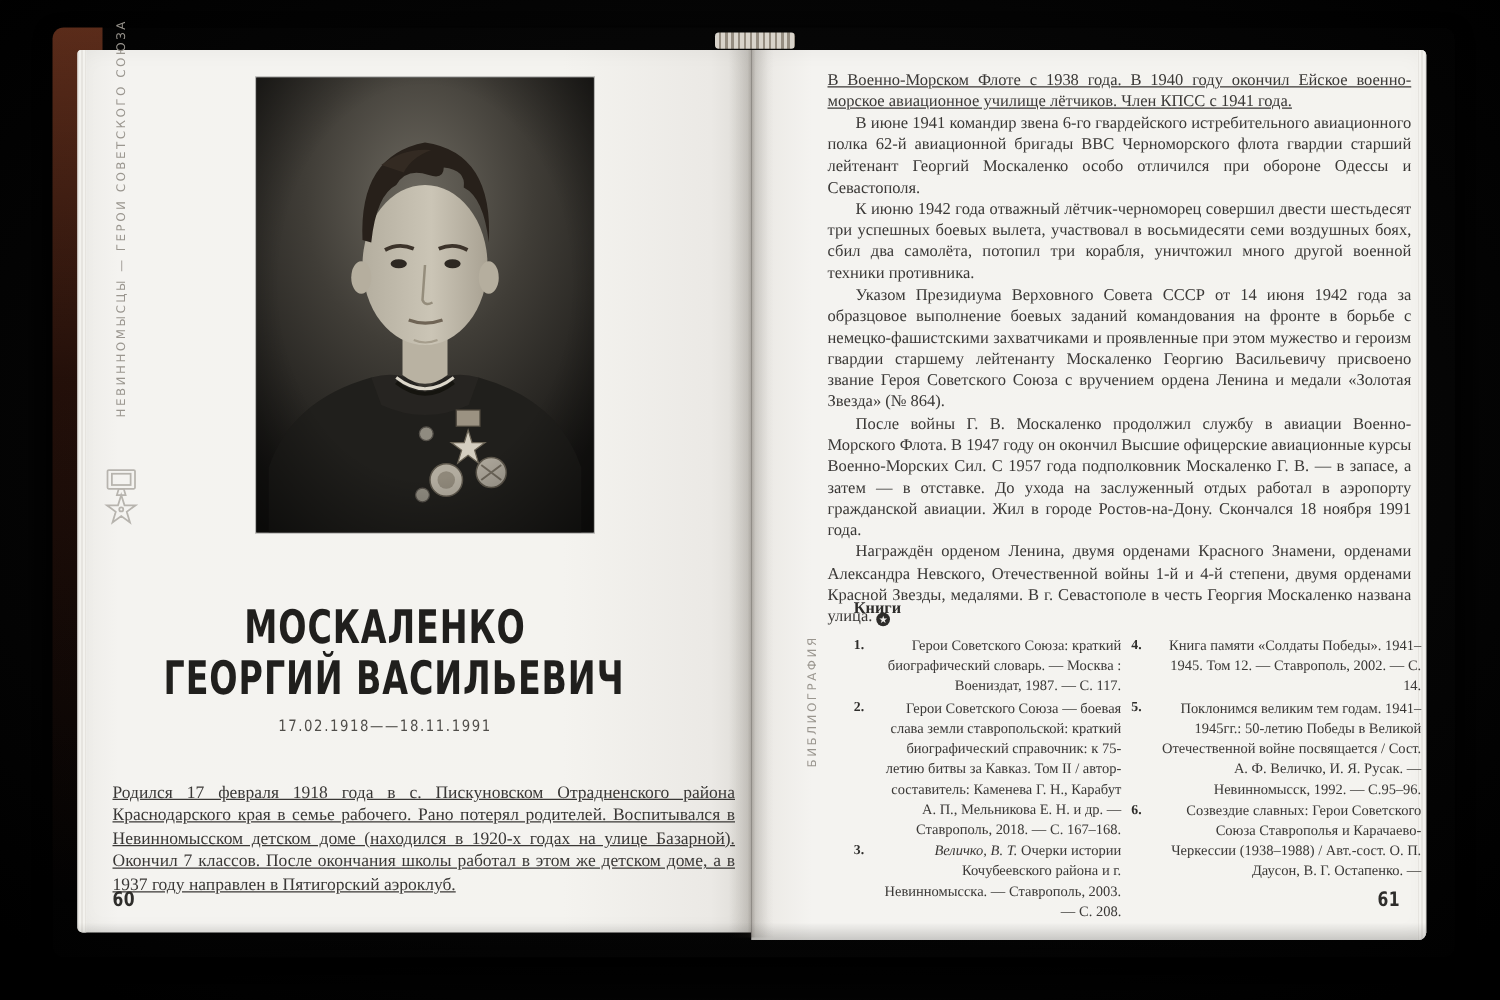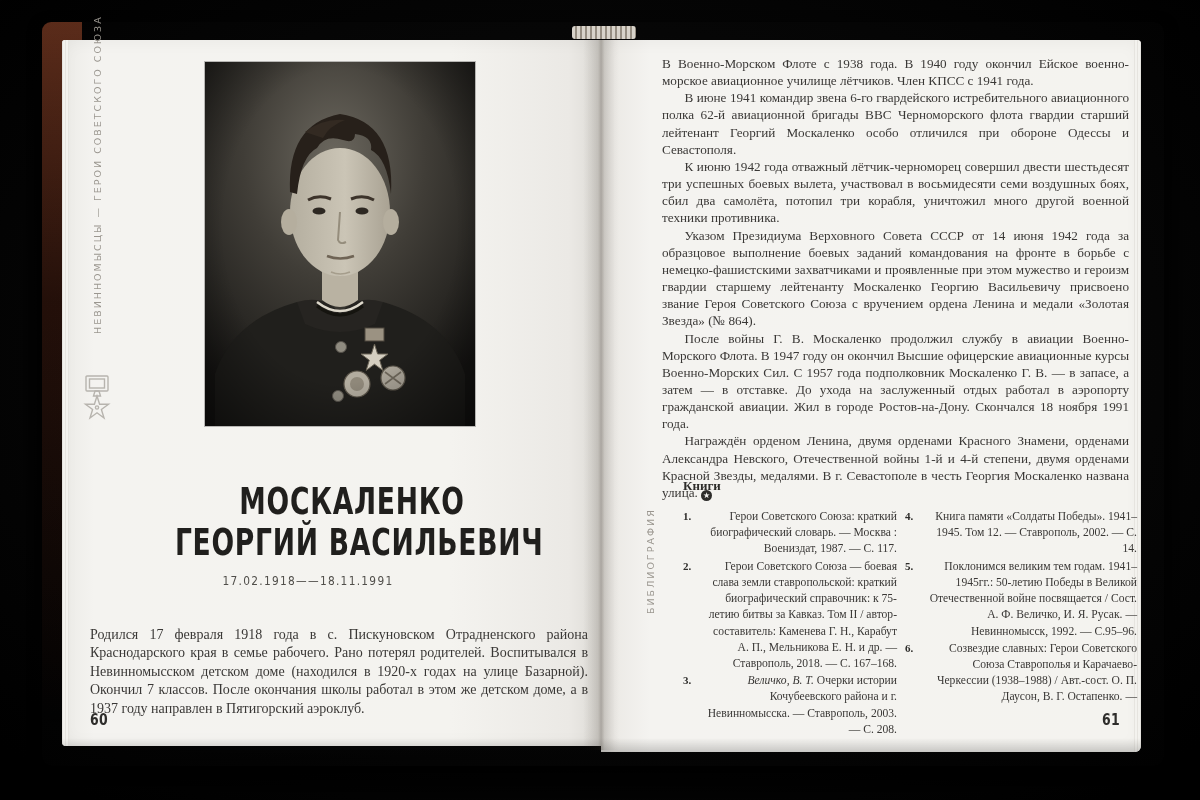--- a/index.html
+++ b/index.html
@@ -46,34 +46,34 @@
     background:linear-gradient(180deg,rgba(0,0,0,0),rgba(0,0,0,.25));}
 
   
   .vlabel{
     position:absolute;transform-origin:0 0;transform:rotate(-90deg);white-space:nowrap;
     font-family:"DejaVu Sans","Liberation Sans",sans-serif;
     font-size:9.5px;letter-spacing:2px;color:#9a968f;font-weight:500;
   }
   .body-text{font-size:13.2px;line-height:1.3;color:#3a3836;text-align:justify;hyphens:auto;}
   .body-text p{margin:0;text-indent:1.7em;}
-  .body-text p.no-indent{text-indent:0;}
+  .body-text p.no-indent{text-indent:0;text-decoration:underline;}
   .pagenum{
     position:absolute;font-family:"DejaVu Sans","Liberation Sans",sans-serif;
     font-weight:700;font-size:16px;color:#2e2d2b;transform:scaleX(.78);transform-origin:left bottom;
     letter-spacing:.5px;
   }
 
   
   .portrait{position:absolute;left:143px;top:22px;width:270px;height:364px;
     box-shadow:0 0 0 1px rgba(0,0,0,.25);background:#222;}
   .portrait svg{display:block;width:100%;height:100%;}
   .hero-medal{position:absolute;left:19px;top:333px;width:32px;height:54px;}
   .title-block{position:absolute;left:0;top:441px;width:492px;text-align:center;
-    font-family:"DejaVu Sans","Liberation Sans",sans-serif;color:#201f1d;padding-left:44px;}
+    font-family:"DejaVu Sans","Liberation Sans",sans-serif;color:#201f1d;}
   .title-line{font-weight:700;font-size:37px;line-height:41px;letter-spacing:1px;
     transform:scaleX(.72);transform-origin:50% 50%;white-space:nowrap;}
   .dates{
     position:absolute;left:0;top:533px;width:492px;text-align:center;
     font-family:"DejaVu Sans","Liberation Sans",sans-serif;font-size:12.5px;color:#504e4a;
     letter-spacing:1.5px;transform:scaleX(.85);transform-origin:50% 50%;white-space:nowrap;
   }
   .bio{position:absolute;left:28px;top:586px;width:498px;font-size:14px;line-height:1.32;}
 
   

